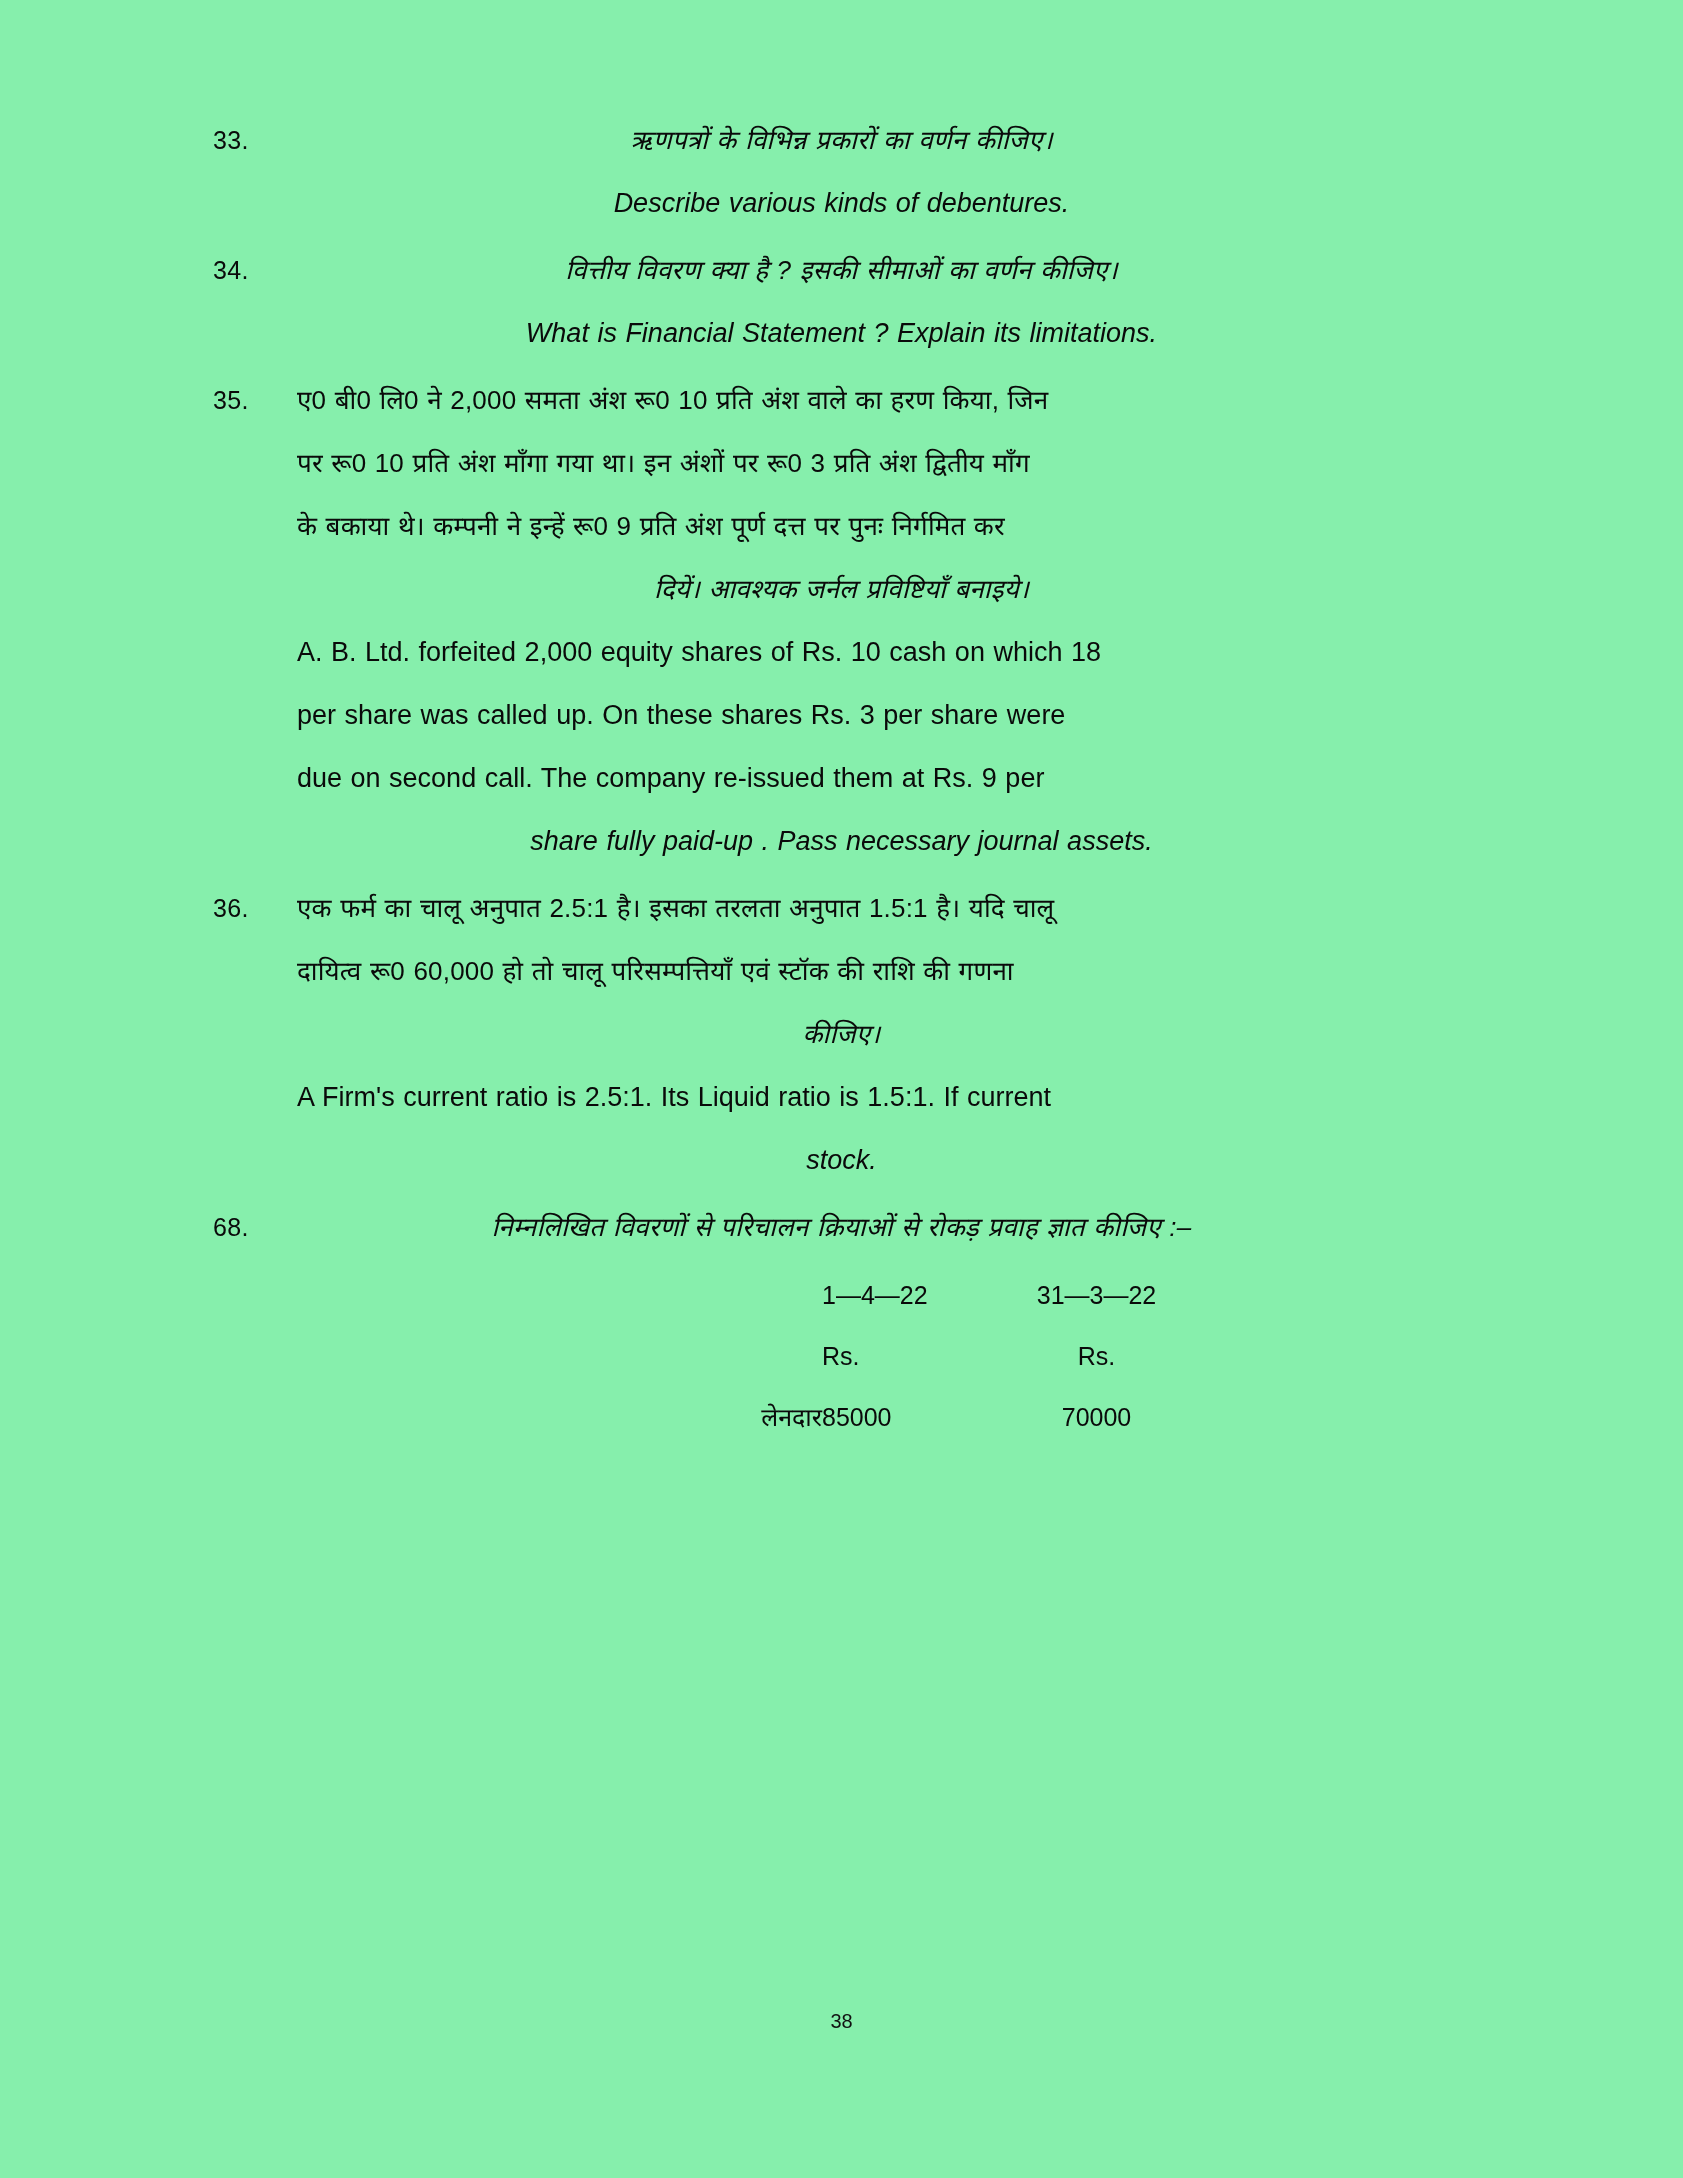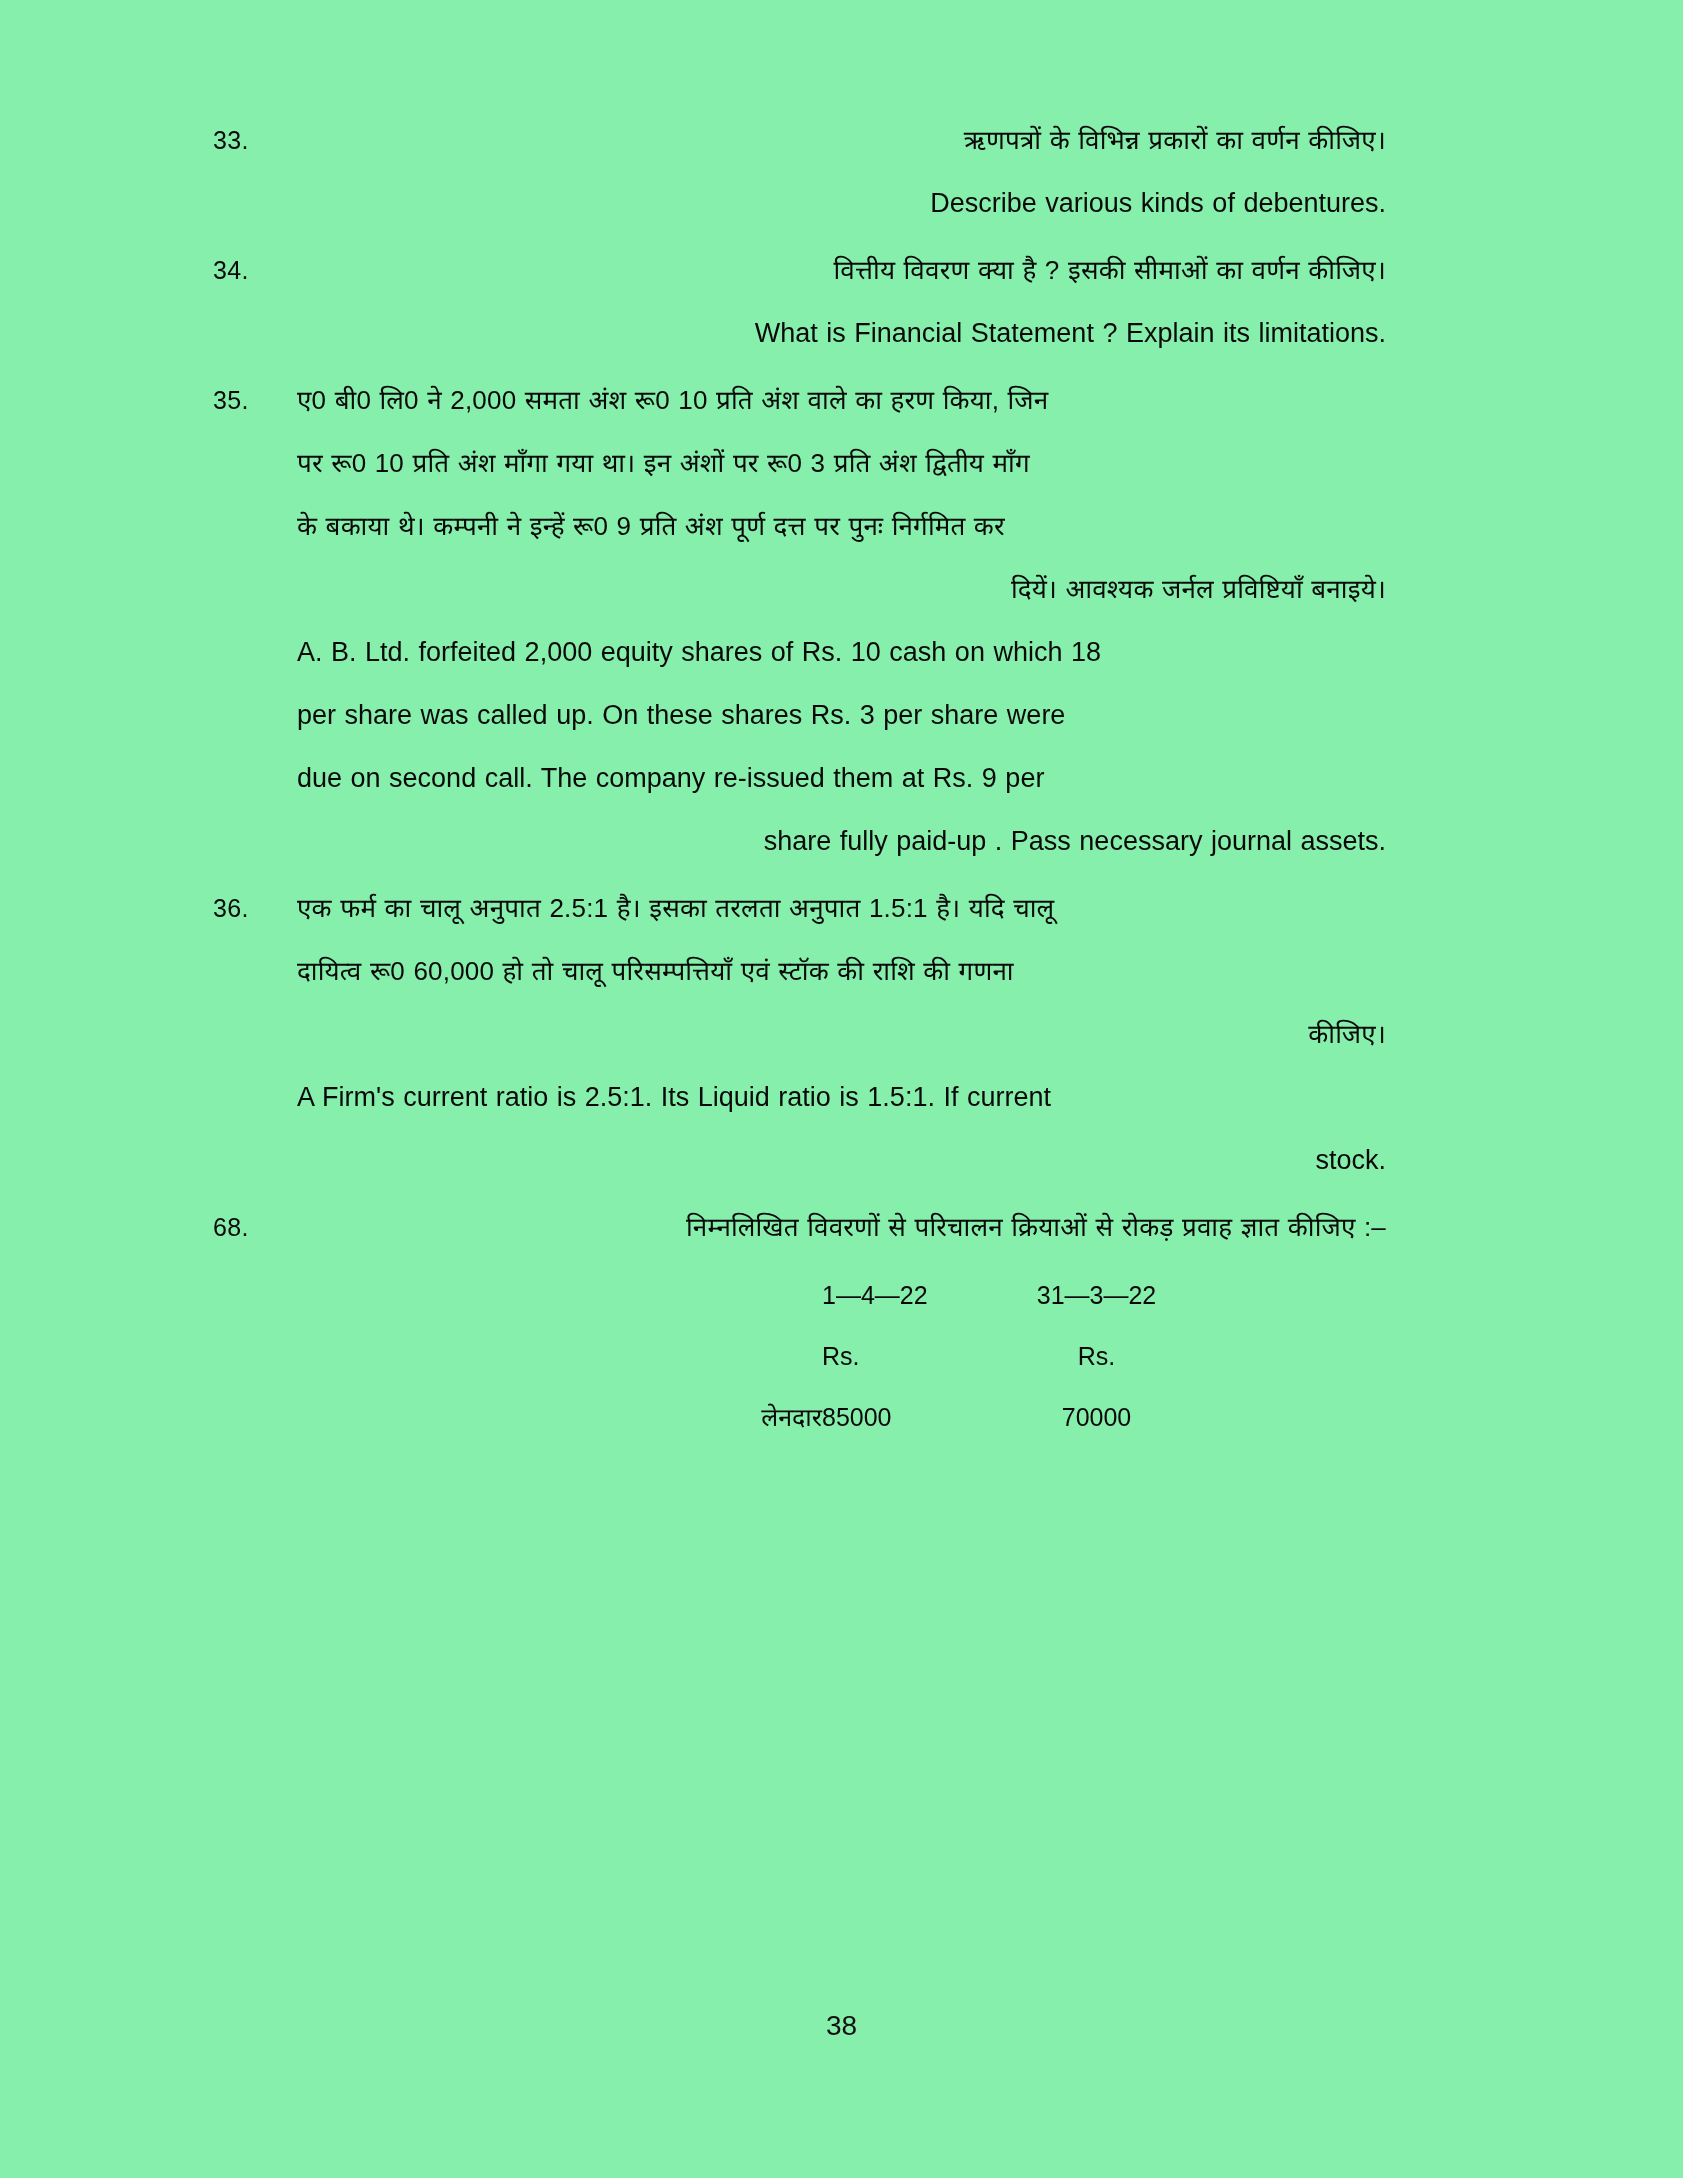--- a/index.html
+++ b/index.html
@@ -41,21 +41,22 @@
   }
   .para {
     font-size: 27px;
     line-height: 63px;
     text-align: justify;
     text-justify: inter-word;
     margin: 0;
     word-spacing: 1px;
   }
   .para.last-no-justify {
-    text-align: right;
+    text-align: center;
+    font-style: italic;
   }
   .hindi {
     font-family: "Liberation Sans", "DejaVu Sans", sans-serif;
     font-size: 26px;
     line-height: 63px;
     letter-spacing: 0.2px;
   }
   .eng {
     font-family: "Liberation Sans", sans-serif;
     font-size: 27px;
@@ -87,21 +88,21 @@
   }
   .cell-num { font-size: 25px; }
 
   
   .page-number {
     position: absolute;
     left: 0;
     right: 0;
     top: 2010px;
     text-align: center;
-    font-size: 28px;
+    font-size: 20px;
     color: #111;
   }
 </style>
 </head>
 <body>
 
 <div class="page">
   <div class="content">
 
     <div class="qblock">

